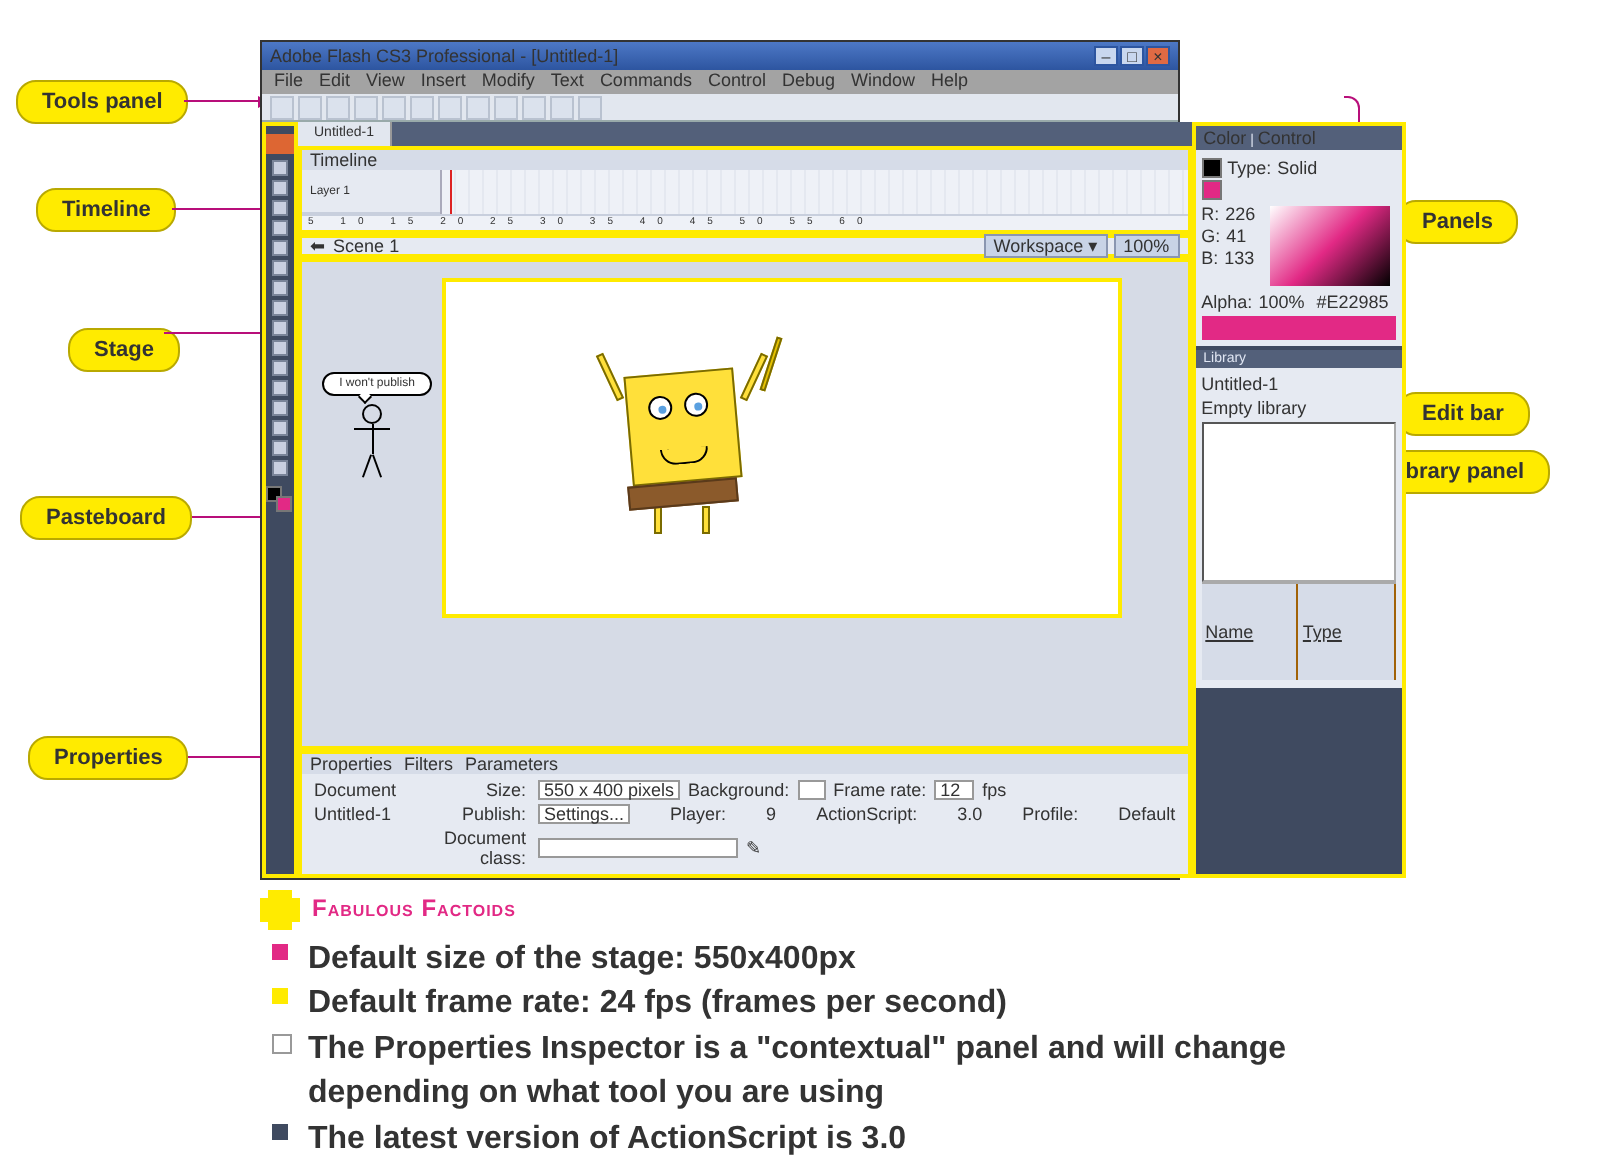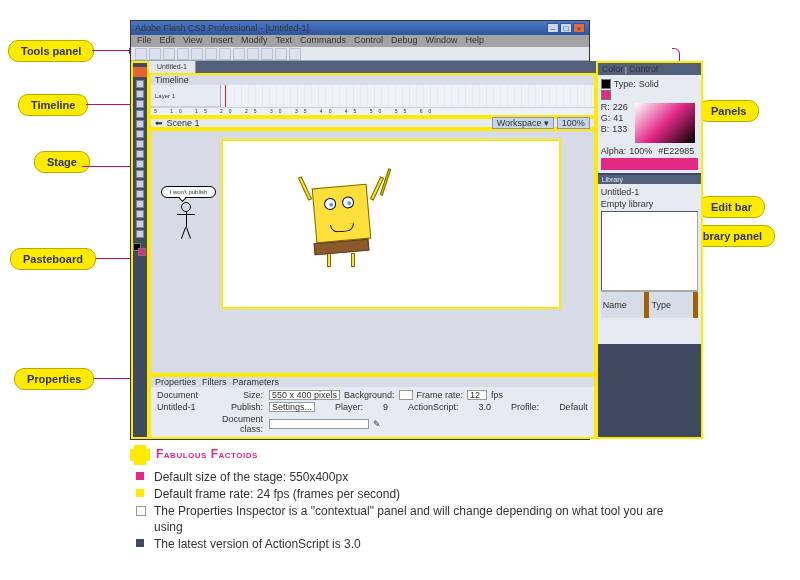--- a/index.html
+++ b/index.html
@@ -69,41 +69,41 @@
   .panels{width:110px;background:#3f4a60;border:2px solid #ffeb00;display:flex;flex-direction:column;}
   .panel{background:#e6eaf2;margin-bottom:2px;}
   .panel .ptitle{background:#53607a;color:#e0e6f3;font-size:7px;padding:1px 4px;}
   .panel .pcontent{padding:3px;font-size:6px;}
   .color-panel .row{display:flex;align-items:center;gap:3px;margin:1px 0;}
   .gradient{width:60px;height:40px;background:linear-gradient(135deg,#fff,#e22985,#000);margin:2px 0;}
   .hotbar{height:12px;background:#e22985;margin-top:2px;}
   .libbody{height:80px;background:#fff;border:1px inset #aaa;position:relative;}
   .liblist{height:50px;border-top:1px solid #aaa;}
   .liblist .lh{display:flex;font-size:6px;background:#d6dce8;}
-  .liblist .lh span{flex:1;padding:8px 2px;border-right:5px solid #a16207;}
+  .liblist .lh span{flex:1;padding:19px 2px;border-right:1px solid #a16207;text-decoration:underline;}
   
   .fact{position:absolute;left:130px;top:445px;width:560px;}
   .fact h3{color:#e22985;font-size:12px;font-weight:bold;font-variant:small-caps;letter-spacing:0.5px;margin-bottom:4px;}
   .fact h3:before{content:"";display:inline-block;width:20px;height:20px;background:#ffeb00;margin-right:6px;vertical-align:middle;clip-path:polygon(20% 0,80% 0,80% 20%,100% 20%,100% 80%,80% 80%,80% 100%,20% 100%,20% 80%,0 80%,0 20%,20% 20%);}
   .fact ul{list-style:none;}
-  .fact li{font-size:12px;font-weight:normal;line-height:1.4;padding-left:24px;position:relative;}
+  .fact li{font-size:16px;font-weight:bold;line-height:1.4;padding-left:24px;position:relative;}
   .fact li:before{content:"";position:absolute;left:6px;top:3px;width:8px;height:8px;background:#e22985;}
   .fact li:nth-child(2):before{background:#ffeb00;}
   .fact li:nth-child(3):before{background:#fff;border:1px solid #999;}
   .fact li:nth-child(4):before{background:#3f4a60;}
   .fact li:nth-child(5):before{background:#3f4a60;}
 </style>
 </head>
 <body>
 
 <div class="callout" style="left:8px;top:40px">Tools panel</div>
 <div class="arrow" style="left:92px;top:50px;width:42px"></div>
 <div class="callout" style="left:18px;top:94px">Timeline</div>
 <div class="arrow" style="left:86px;top:104px;width:200px"></div>
-<div class="callout" style="left:34px;top:151px">Stage</div>
+<div class="callout" style="left:34px;top:164px">Stage</div>
 <div class="arrow" style="left:82px;top:166px;width:180px"></div>
 <div class="callout" style="left:10px;top:248px">Pasteboard</div>
 <div class="arrow" style="left:96px;top:258px;width:68px"></div>
 <div class="callout" style="left:14px;top:368px">Properties</div>
 <div class="arrow" style="left:94px;top:378px;width:60px"></div>
 
 <div class="brace" style="left:672px;top:48px;height:115px;border-radius:0 6px 6px 0"></div>
 <div class="callout" style="left:698px;top:100px">Panels</div>
 <div class="callout" style="left:698px;top:196px">Edit bar</div>
 <div class="arrow left" style="left:456px;top:206px;width:240px"></div>

